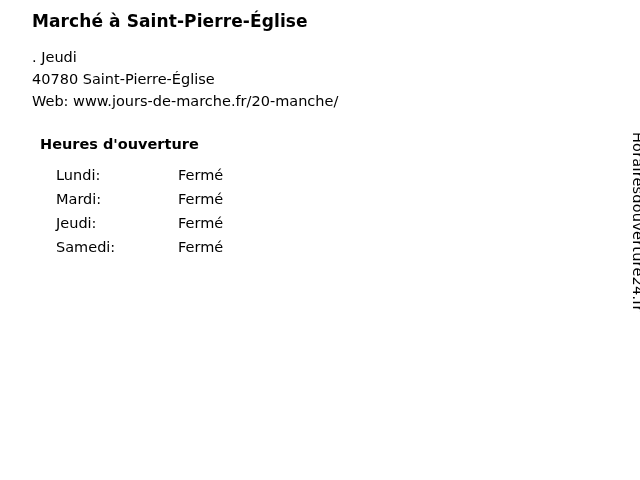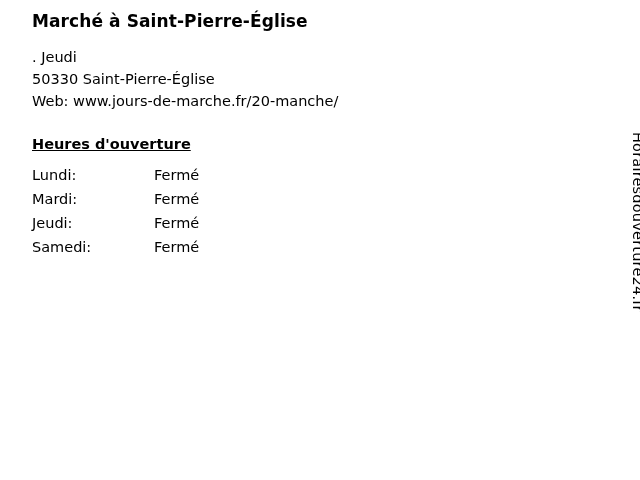--- a/index.html
+++ b/index.html
@@ -37,27 +37,27 @@
   }
   .addr-line {
     font-size: 14.5px;
     line-height: 22px;
     margin: 0;
     white-space: nowrap;
   }
   .section-title {
     font-size: 14.5px;
     font-weight: bold;
-    margin: 22px 0 12px 0;
+    margin: 22px 0 12px 8px;
     line-height: 20px;
-    text-decoration: underline;
   }
   table.hours {
     border-collapse: collapse;
     font-size: 14.5px;
+    margin-left: 24px;
   }
   table.hours td {
     padding: 0 0 5px 0;
     line-height: 19px;
     vertical-align: top;
     white-space: nowrap;
   }
   td.day {
     width: 122px;
     padding-right: 8px;
@@ -81,21 +81,21 @@
 <body>
 
 <div class="page">
 
   <div class="content">
 
     <h1 class="title">Marché à Saint-Pierre-Église</h1>
 
     <div>
       <p class="addr-line">. Jeudi</p>
-      <p class="addr-line">50330 Saint-Pierre-Église</p>
+      <p class="addr-line">40780 Saint-Pierre-Église</p>
       <p class="addr-line">Web: www.jours-de-marche.fr/20-manche/</p>
     </div>
 
     <div class="section-title">Heures d'ouverture</div>
 
     <table class="hours">
       <tbody>
         <tr>
           <td class="day">Lundi:</td>
           <td class="time">Fermé</td>

